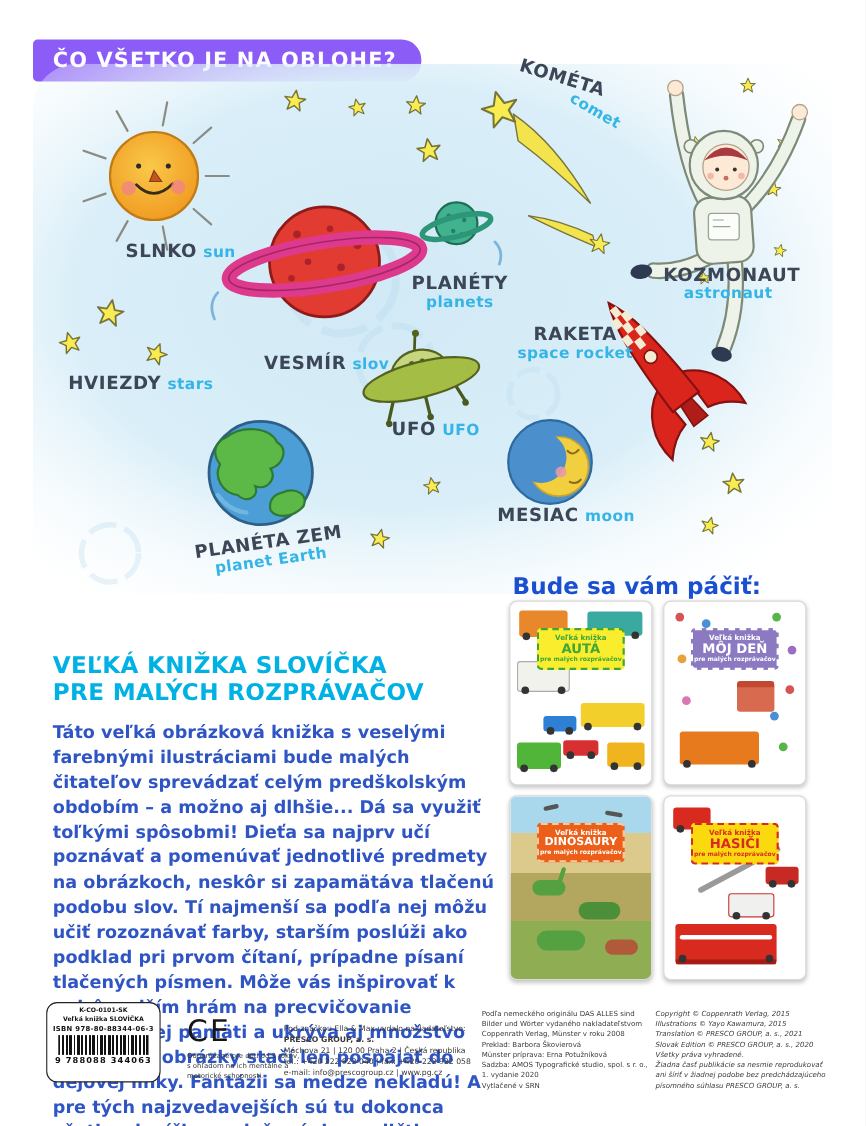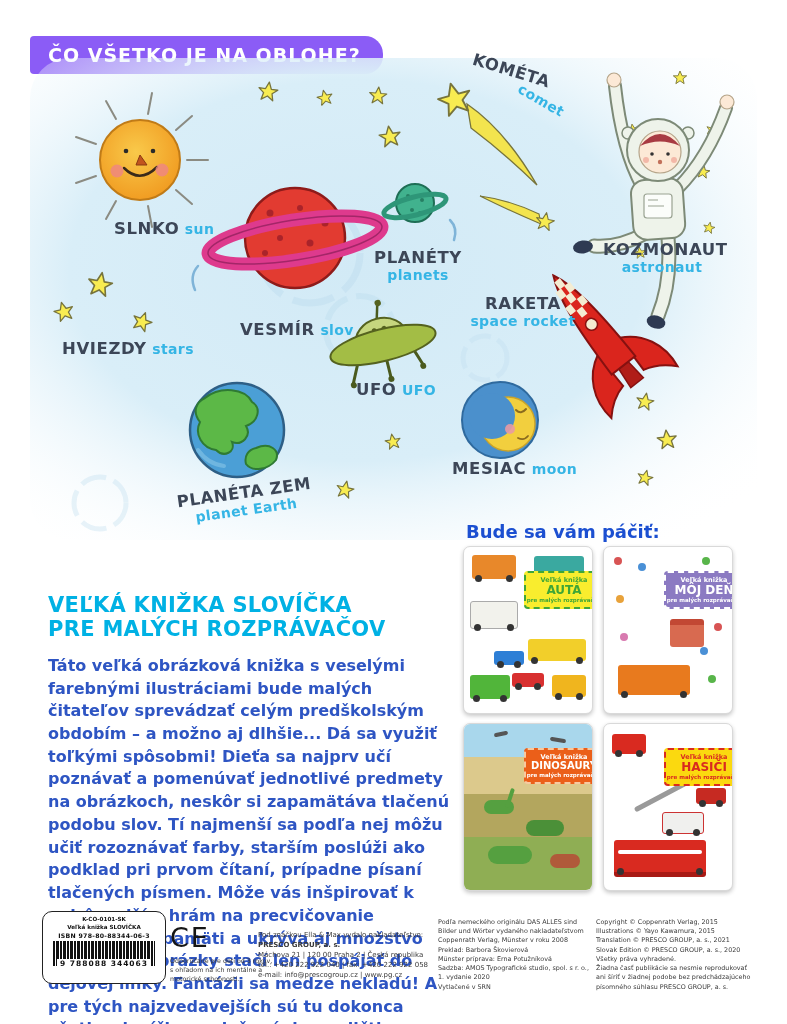--- a/index.html
+++ b/index.html
@@ -25,58 +25,58 @@
   .lbl-kozmonaut{left:603px;top:240px;width:118px;}
   .lbl-raketa{left:468px;top:294px;width:110px;}
   .lbl-ufo{left:356px;top:380px;}
   .lbl-mesiac{left:452px;top:459px;}
   .lbl-zem{left:170px;top:483px;width:150px;transform:rotate(-8deg);}
   
   .desc{position:absolute;left:48px;top:594px;width:404px;}
   .desc h2{margin:0;color:#00b1e4;font-size:21px;line-height:1.14;letter-spacing:.3px;}
   .desc p{margin:13px 0 0;color:#2e55c3;font-size:16px;font-weight:bold;line-height:1.42;}
   
-  .sugg-head{position:absolute;left:466px;top:521px;color:#1b4fd1;font-size:18px;font-weight:bold;}
+  .sugg-head{position:absolute;left:466px;top:521px;color:#1b4fd1;font-size:21px;font-weight:bold;}
   .covers{position:absolute;left:463px;top:546px;display:grid;
           grid-template-columns:130px 130px;grid-auto-rows:168px;column-gap:10px;row-gap:9px;}
   .cover{position:relative;background:#fff;border:1px solid #d9d9d9;border-radius:7px;
          box-shadow:0 2px 4px rgba(0,0,0,.22);overflow:hidden;}
   .badge{position:absolute;left:50%;transform:translateX(-50%);top:24px;width:80px;
-         border-radius:4px;text-align:center;padding:3px 0 4px;z-index:3;box-sizing:border-box;margin-left:36px;}
+         border-radius:4px;text-align:center;padding:3px 0 4px;z-index:3;box-sizing:border-box;}
   .badge .series{font-size:6.5px;font-weight:bold;display:block;}
   .badge .title{font-size:12px;font-weight:bold;line-height:1.05;display:block;}
   .badge .sub{font-size:5.5px;font-weight:bold;display:block;}
   .b-auta{background:#f9ed2e;border:2px dashed #3fa637;color:#3fa637;}
   .b-mojden{background:#8b7ac2;border:2px dashed #fff;color:#fff;}
   .b-dino{background:#eb5f19;border:2px dashed #f8c9a0;color:#fff;}
   .b-hasici{background:#fbd90f;border:2px dashed #d92a20;color:#d92a20;}
   .art{position:absolute;inset:0;}
   .shp{position:absolute;border-radius:3px;}
   .veh::before,.veh::after{content:"";position:absolute;bottom:-3px;width:7px;height:7px;
        background:#333;border-radius:50%;}
   .veh::before{left:3px}.veh::after{right:3px}
   .dot{border-radius:50%;}
   .dino-bg{background:linear-gradient(#a9d7ec 0 20%,#dcc98c 20% 42%,#b3a65e 42% 68%,#8fae54 68% 100%);}
   
-  .sticker{position:absolute;left:42px;top:911px;width:124px;height:73px;background:#fff;
+  .sticker{position:absolute;left:42px;top:911px;width:104px;height:73px;background:#fff;
            border:1.5px solid #222;border-radius:10px;text-align:center;padding-top:4px;box-sizing:border-box;}
   .sticker .l1,.sticker .l2{font-size:5.6px;font-weight:bold;color:#111;line-height:1.35;}
   .sticker .l3{font-size:6.2px;font-weight:bold;color:#111;letter-spacing:.3px;margin-top:1px;}
   .bars{height:25px;margin:2px 10px 0;
         background:repeating-linear-gradient(90deg,#111 0 1.5px,#fff 1.5px 3px,#111 3px 5.5px,#fff 5.5px 7px);}
   .bnum{margin-top:-7px;font-size:7.5px;font-weight:bold;color:#111;}
   .bnum span{background:#fff;padding:0 3px;letter-spacing:1px;}
   .cemark{position:absolute;left:170px;top:922px;width:104px;}
   .cemark .ce{font-size:27px;color:#151515;letter-spacing:2px;}
   .cemark .note{font-size:6.3px;color:#3a3a3a;line-height:1.4;margin-top:4px;}
   .fblock{position:absolute;font-size:6.4px;color:#3a3a3a;line-height:1.44;}
   .pub{left:258px;top:930px;width:172px;font-size:7px;}
   .pub .ln:nth-child(2){font-weight:bold;}
   .credits{left:438px;top:918px;width:162px;}
-  .copyr{left:596px;top:918px;width:175px;}
+  .copyr{left:596px;top:918px;width:175px;font-style:italic;}
 </style>
 </head>
 <body>
 
 <div id="page">
 
   <div class="banner">ČO VŠETKO JE NA OBLOHE?</div>
 
   <svg id="sky" width="727" height="482" viewBox="0 0 727 482">
     <defs>

